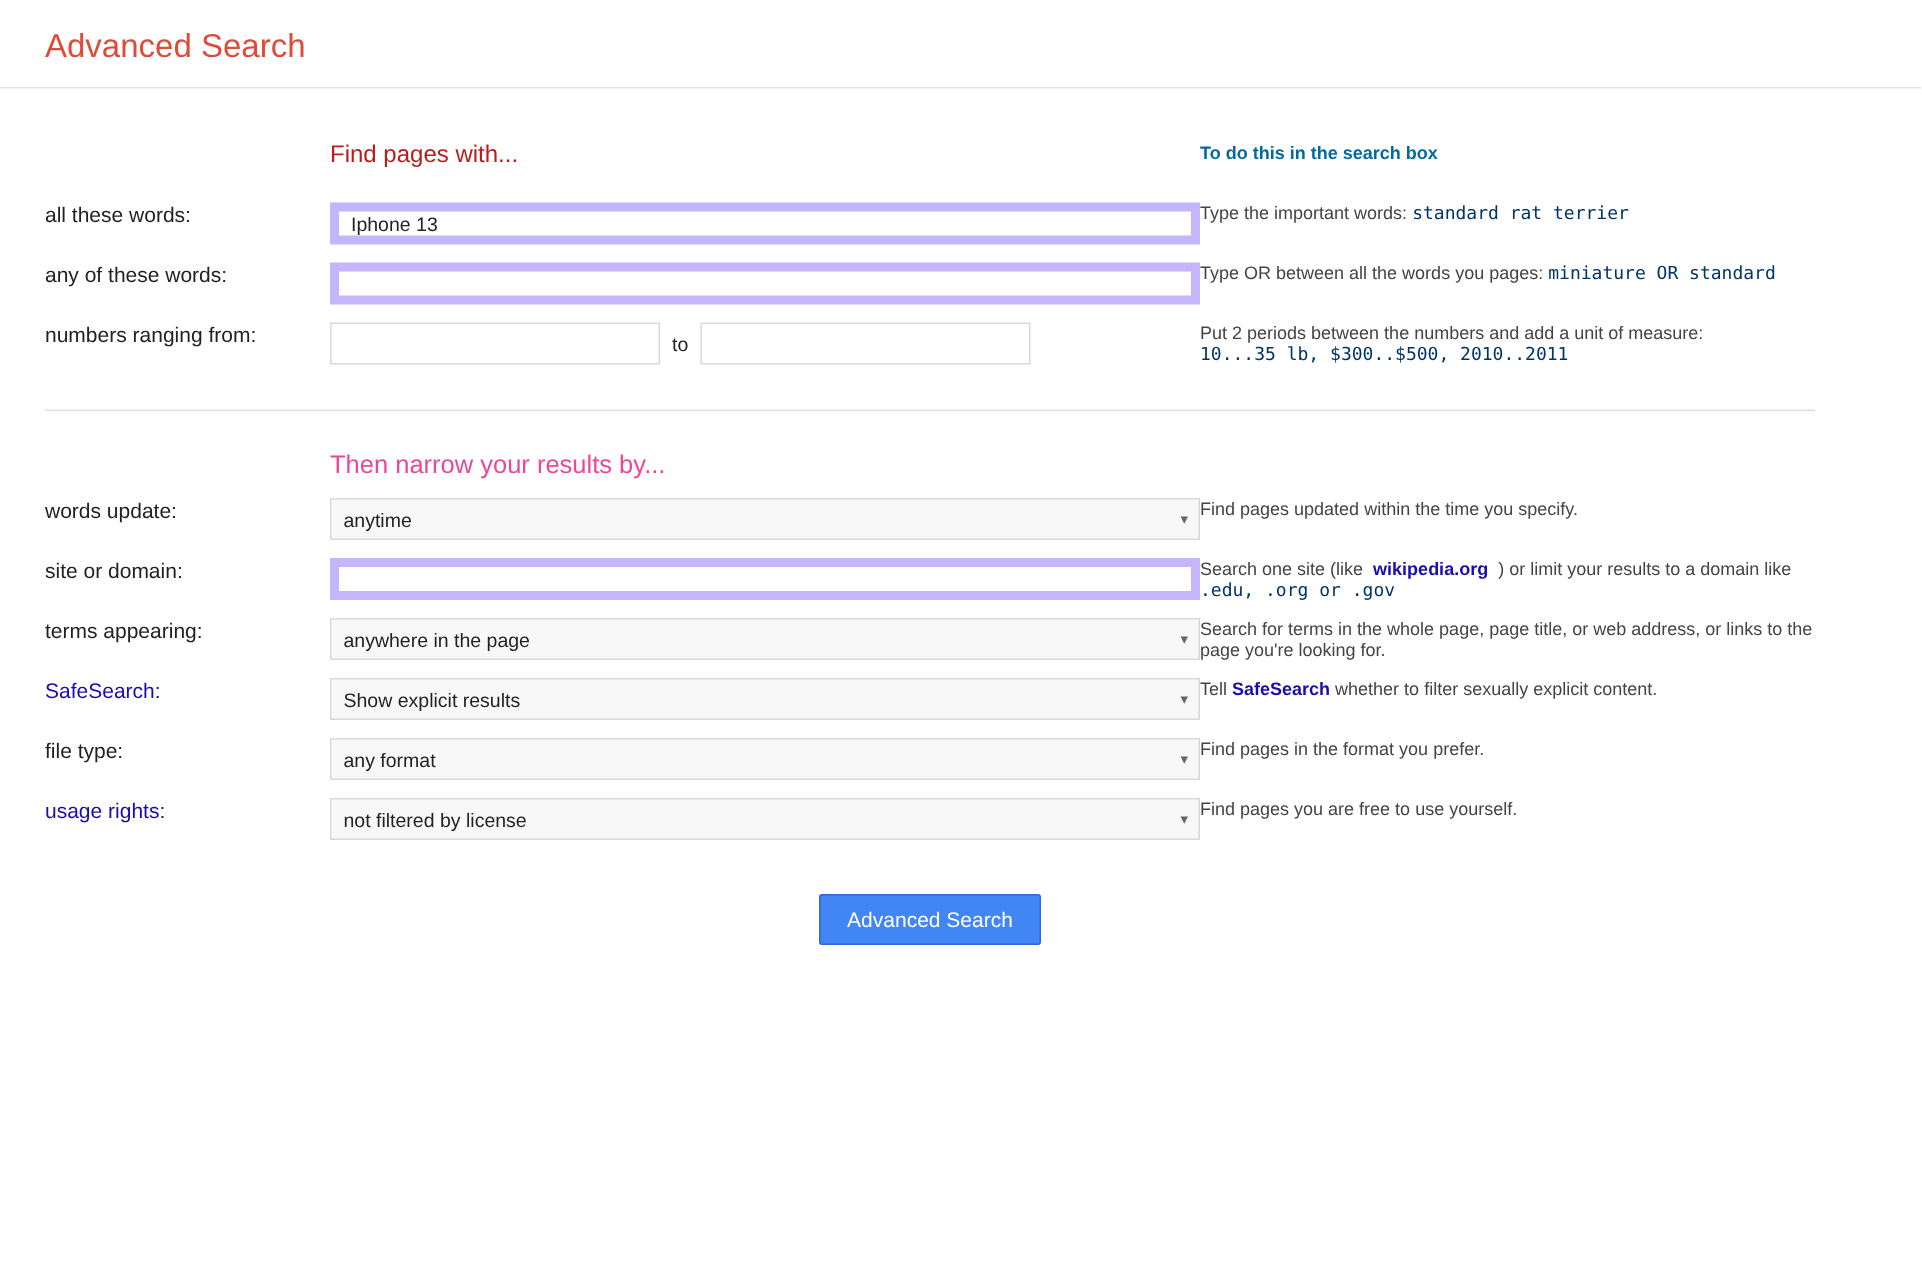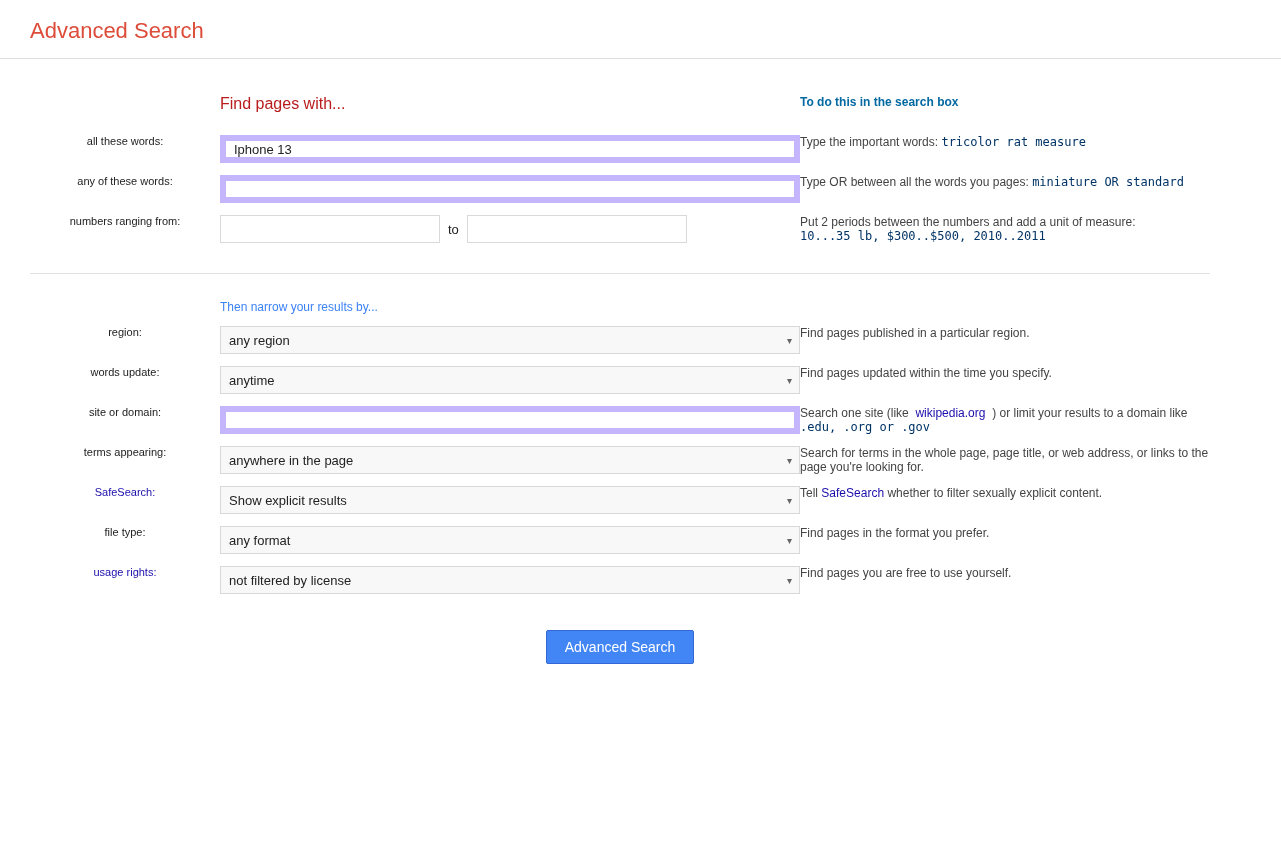--- a/index.html
+++ b/index.html
@@ -33,24 +33,24 @@
     }
 
     .form-table td {
       vertical-align: top;
       padding: 6px 0;
     }
 
     .label-col {
       width: 190px;
       padding-right: 10px;
-      text-align: center;
+      text-align: left;
       vertical-align: middle;
       color: #222;
-      font-size: 11px;
+      font-size: 14px;
       white-space: nowrap;
     }
 
     .label-col.link-label a {
       color: #1a0dab;
       text-decoration: none;
     }
 
     .input-col {
       width: 580px;
@@ -137,20 +137,21 @@
       margin: 24px 0 0 0;
     }
     .hint-col .hint-text code,
     .hint-col .hint-mono {
       font-family: monospace;
       font-size: 12px;
       color: #036;
     }
     .hint-col .hint-link {
       color: #1a0dab;
+      font-weight: bold;
     }
 
     .header-row td {
       padding-bottom: 16px;
     }
 
     .to-do-header {
       font-size: 12px;
       color: #0369a1;
       font-weight: bold;
@@ -166,23 +167,23 @@
       color: #fff;
       border: 1px solid #3367d6;
       padding: 8px 18px;
       font-size: 14px;
       border-radius: 2px;
       cursor: pointer;
       font-family: Arial, sans-serif;
     }
 
     .narrow-section-title {
-      font-size: 12px;
+      font-size: 17px;
       font-weight: normal;
-      color: #3b82f6;
+      color: #ec4899;
     }
   </style>
 </head>
 <body>
 
 <div class="page-header">
   <div class="page-title">Advanced Search</div>
 </div>
 
 <div class="content">
@@ -200,21 +201,21 @@
       </tr>
     </thead>
     <tbody>
 
       <tr>
         <td class="label-col">all these words:</td>
         <td class="input-col">
           <input type="text" class="text-input" value="Iphone 13" style="">
         </td>
         <td class="hint-col">
-          <span><span>Type the important words:</span>&nbsp;<span class="hint-mono">tricolor rat measure</span></span>
+          <span><span>Type the important words:</span>&nbsp;<span class="hint-mono">standard rat terrier</span></span>
         </td>
       </tr>
 
 
       <tr>
         <td class="label-col">any of these words:</td>
         <td class="input-col">
           <input type="text" class="text-input" style="">
         </td>
         <td class="hint-col">
@@ -252,36 +253,20 @@
           <div class="narrow-section-title">
             <span>Then narrow your results by...</span>
           </div>
         </td>
         <td></td>
       </tr>
     </thead>
     <tbody>
 
 
-      <tr>
-        <td class="label-col">region:</td>
-        <td class="input-col">
-          <div class="select-wrapper">
-            <select class="select-field">
-              <option>any region</option>
-              <option>United States</option>
-              <option>United Kingdom</option>
-            </select>
-            <span class="select-arrow">▾</span>
-          </div>
-        </td>
-        <td class="hint-col">
-          <span>Find pages published in a particular region.</span>
-        </td>
-      </tr>
 
       <tr>
         <td class="label-col">words update:</td>
         <td class="input-col">
           <div class="select-wrapper">
             <select class="select-field">
               <option>anytime</option>
               <option>past 24 hours</option>
               <option>past week</option>
               <option>past month</option>

